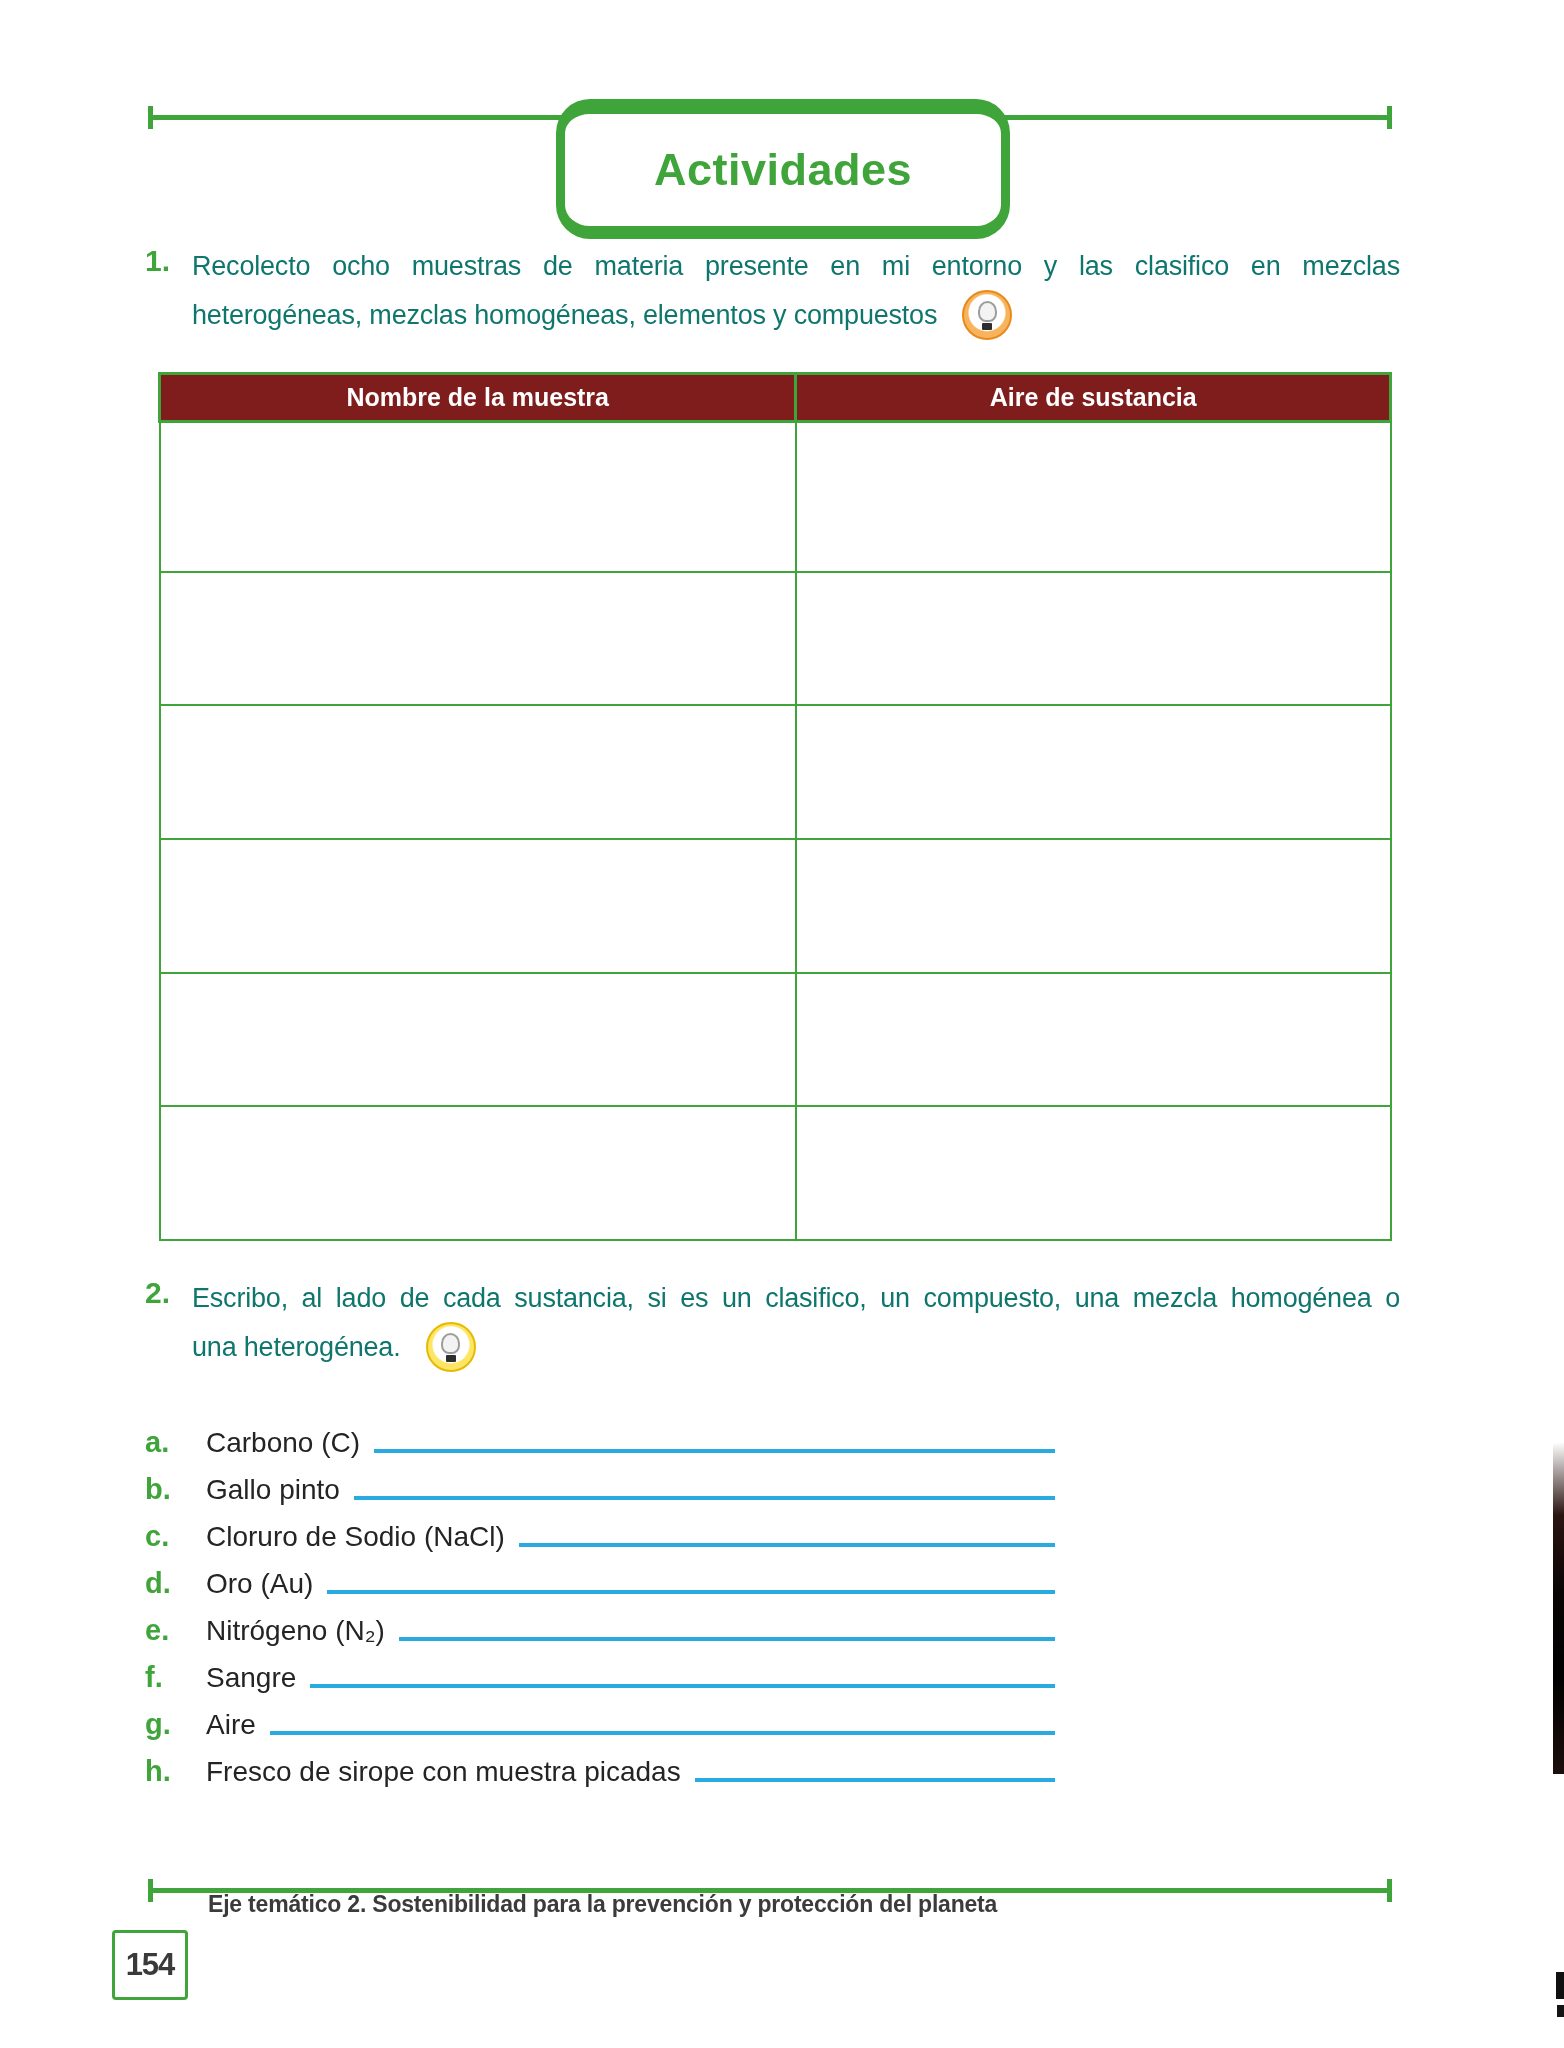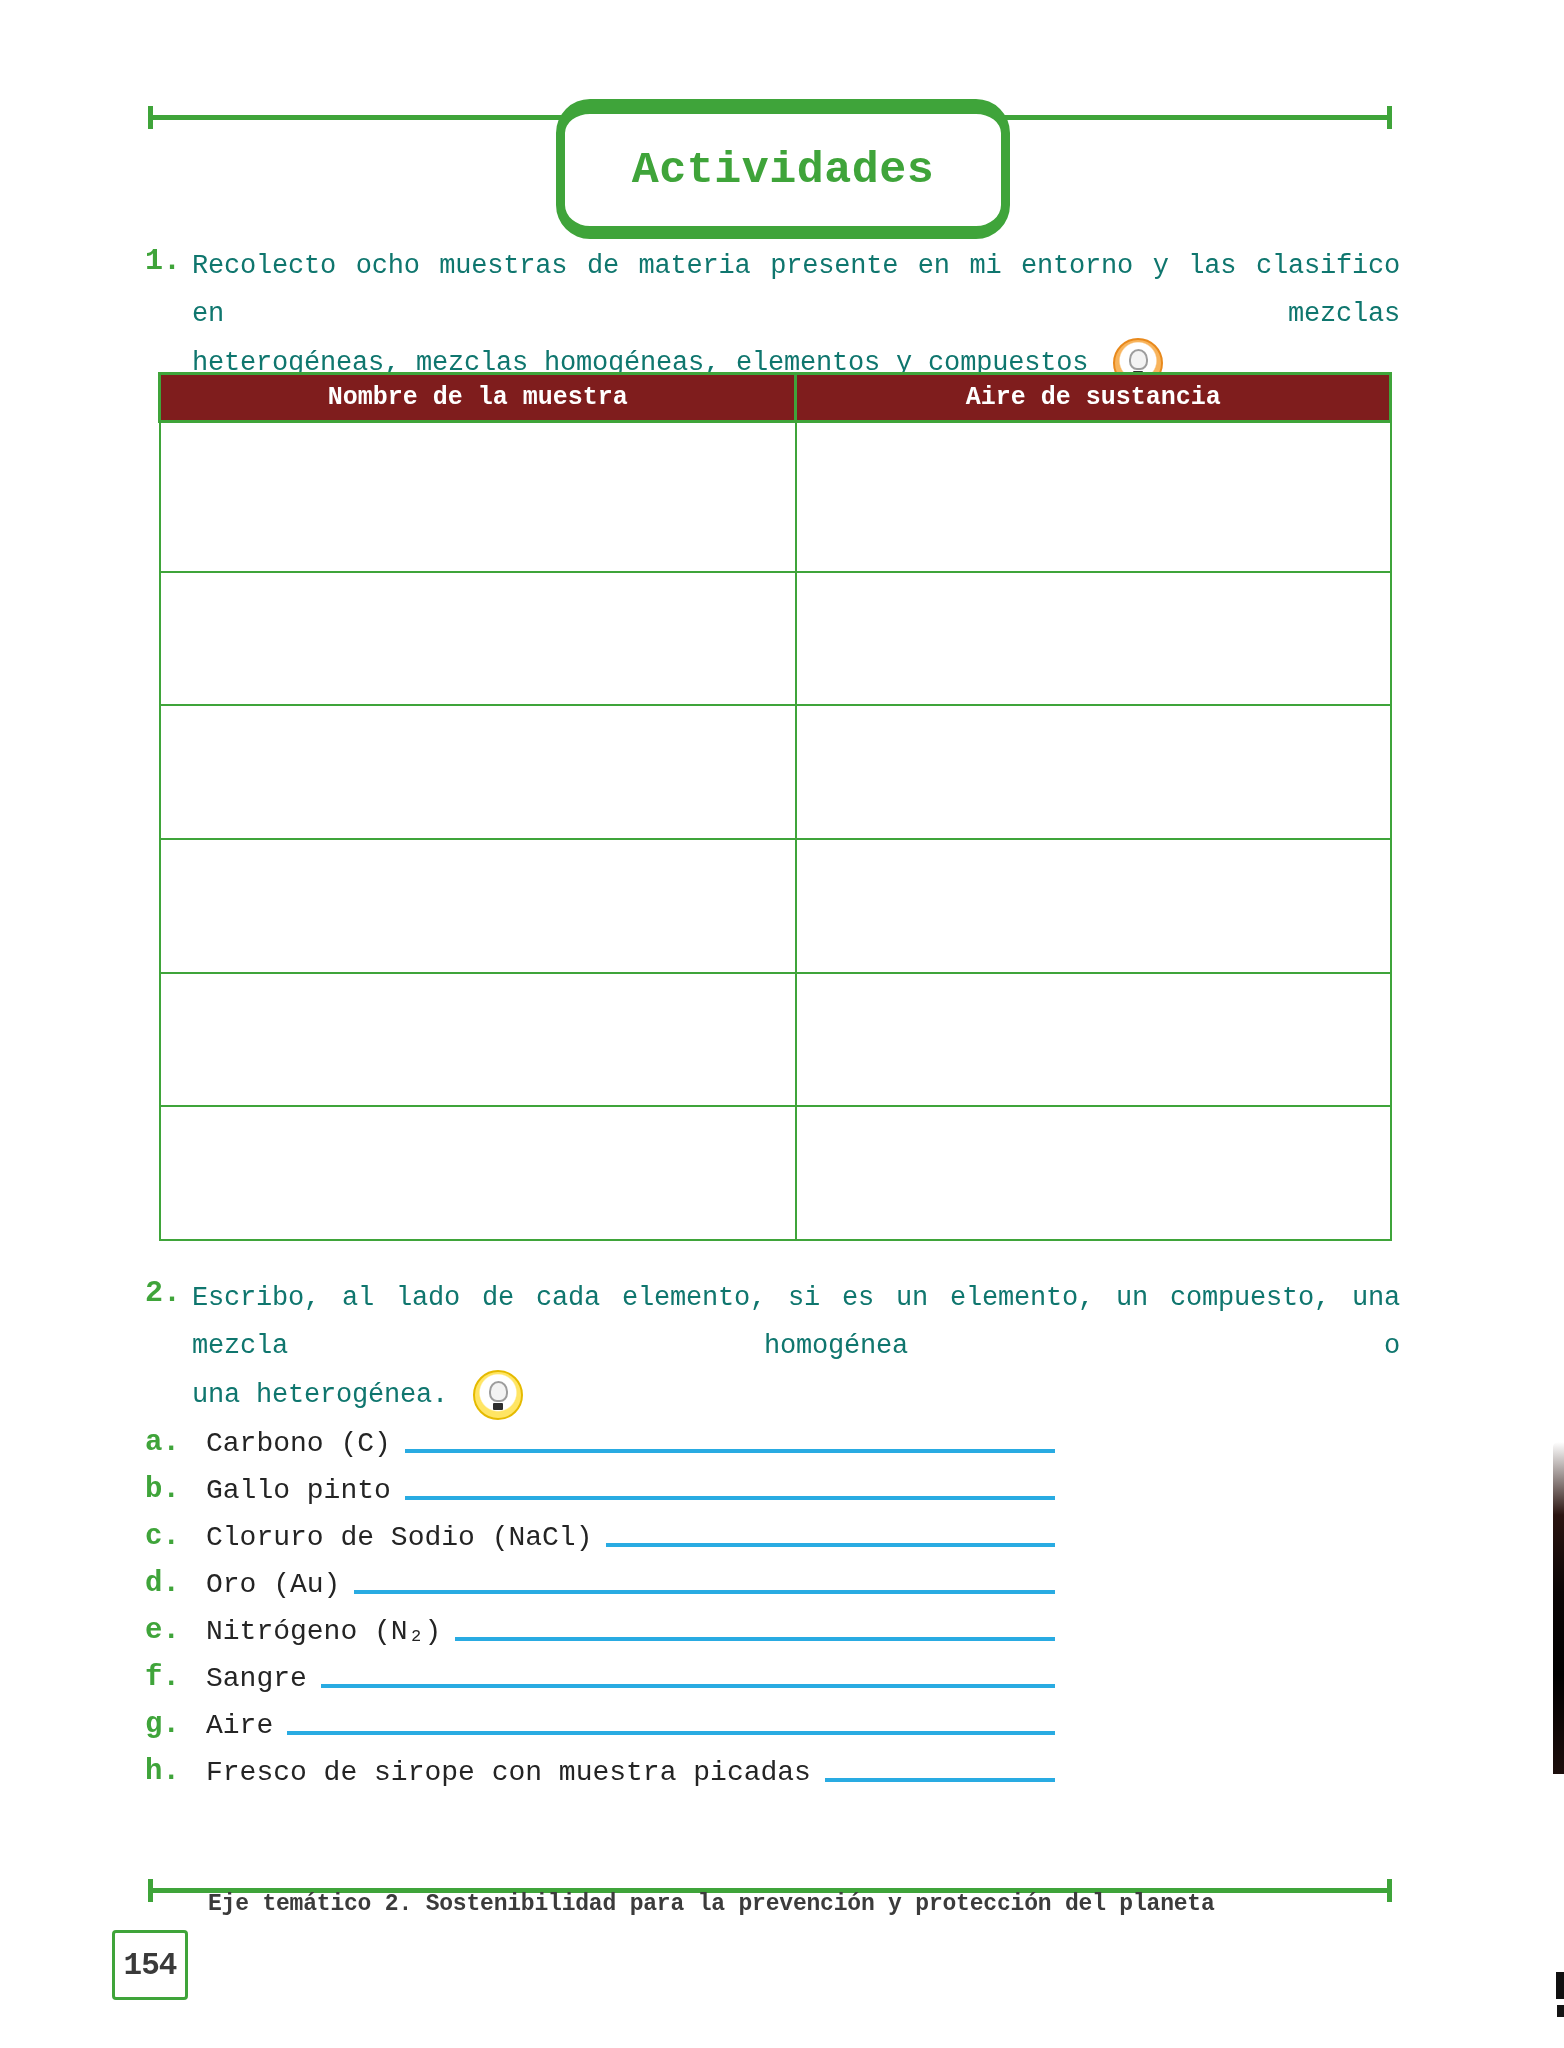--- a/index.html
+++ b/index.html
@@ -1,18 +1,18 @@
 <!DOCTYPE html>
 <html><head>
 <meta charset="utf-8">
 <style>
   html,body{margin:0;padding:0;background:#ffffff;}
   .page{
     position:relative;width:1564px;height:2048px;background:#ffffff;
-    font-family:Liberation Mono, monospace;color:#262626;overflow:hidden;
+    font-family:Liberation Sans, sans-serif;color:#262626;overflow:hidden;
   }
   
   .rule{position:absolute;left:150px;width:1240px;height:5px;background:#3fa43a;}
   .rule::before,.rule::after{content:"";position:absolute;top:-9px;width:5px;height:23px;background:#3fa43a;}
   .rule::before{left:-2px;}
   .rule::after{right:-2px;}
   .rule-top{top:115px;}
   .rule-bottom{top:1888px;}
   
   .badge{
@@ -139,21 +139,21 @@
   <tr>
     <td></td>
     <td></td>
   </tr>
 </tbody>
   </table>
 
   <section class="act act2">
     <span class="num">2.</span>
     <div class="act-body">
-      <div class="jline">Escribo, al lado de cada elemento, si es un elemento, un compuesto, una mezcla homogénea o</div>
+      <div class="jline">Escribo, al lado de cada sustancia, si es un clasifico, un compuesto, una mezcla homogénea o</div>
       <div class="lline">
         <span>una heterogénea.</span>
         <span class="bulb bulb--yellow">
           <span class="glass"></span>
           <span class="base"></span>
         </span>
       </div>
     </div>
   </section>
 

